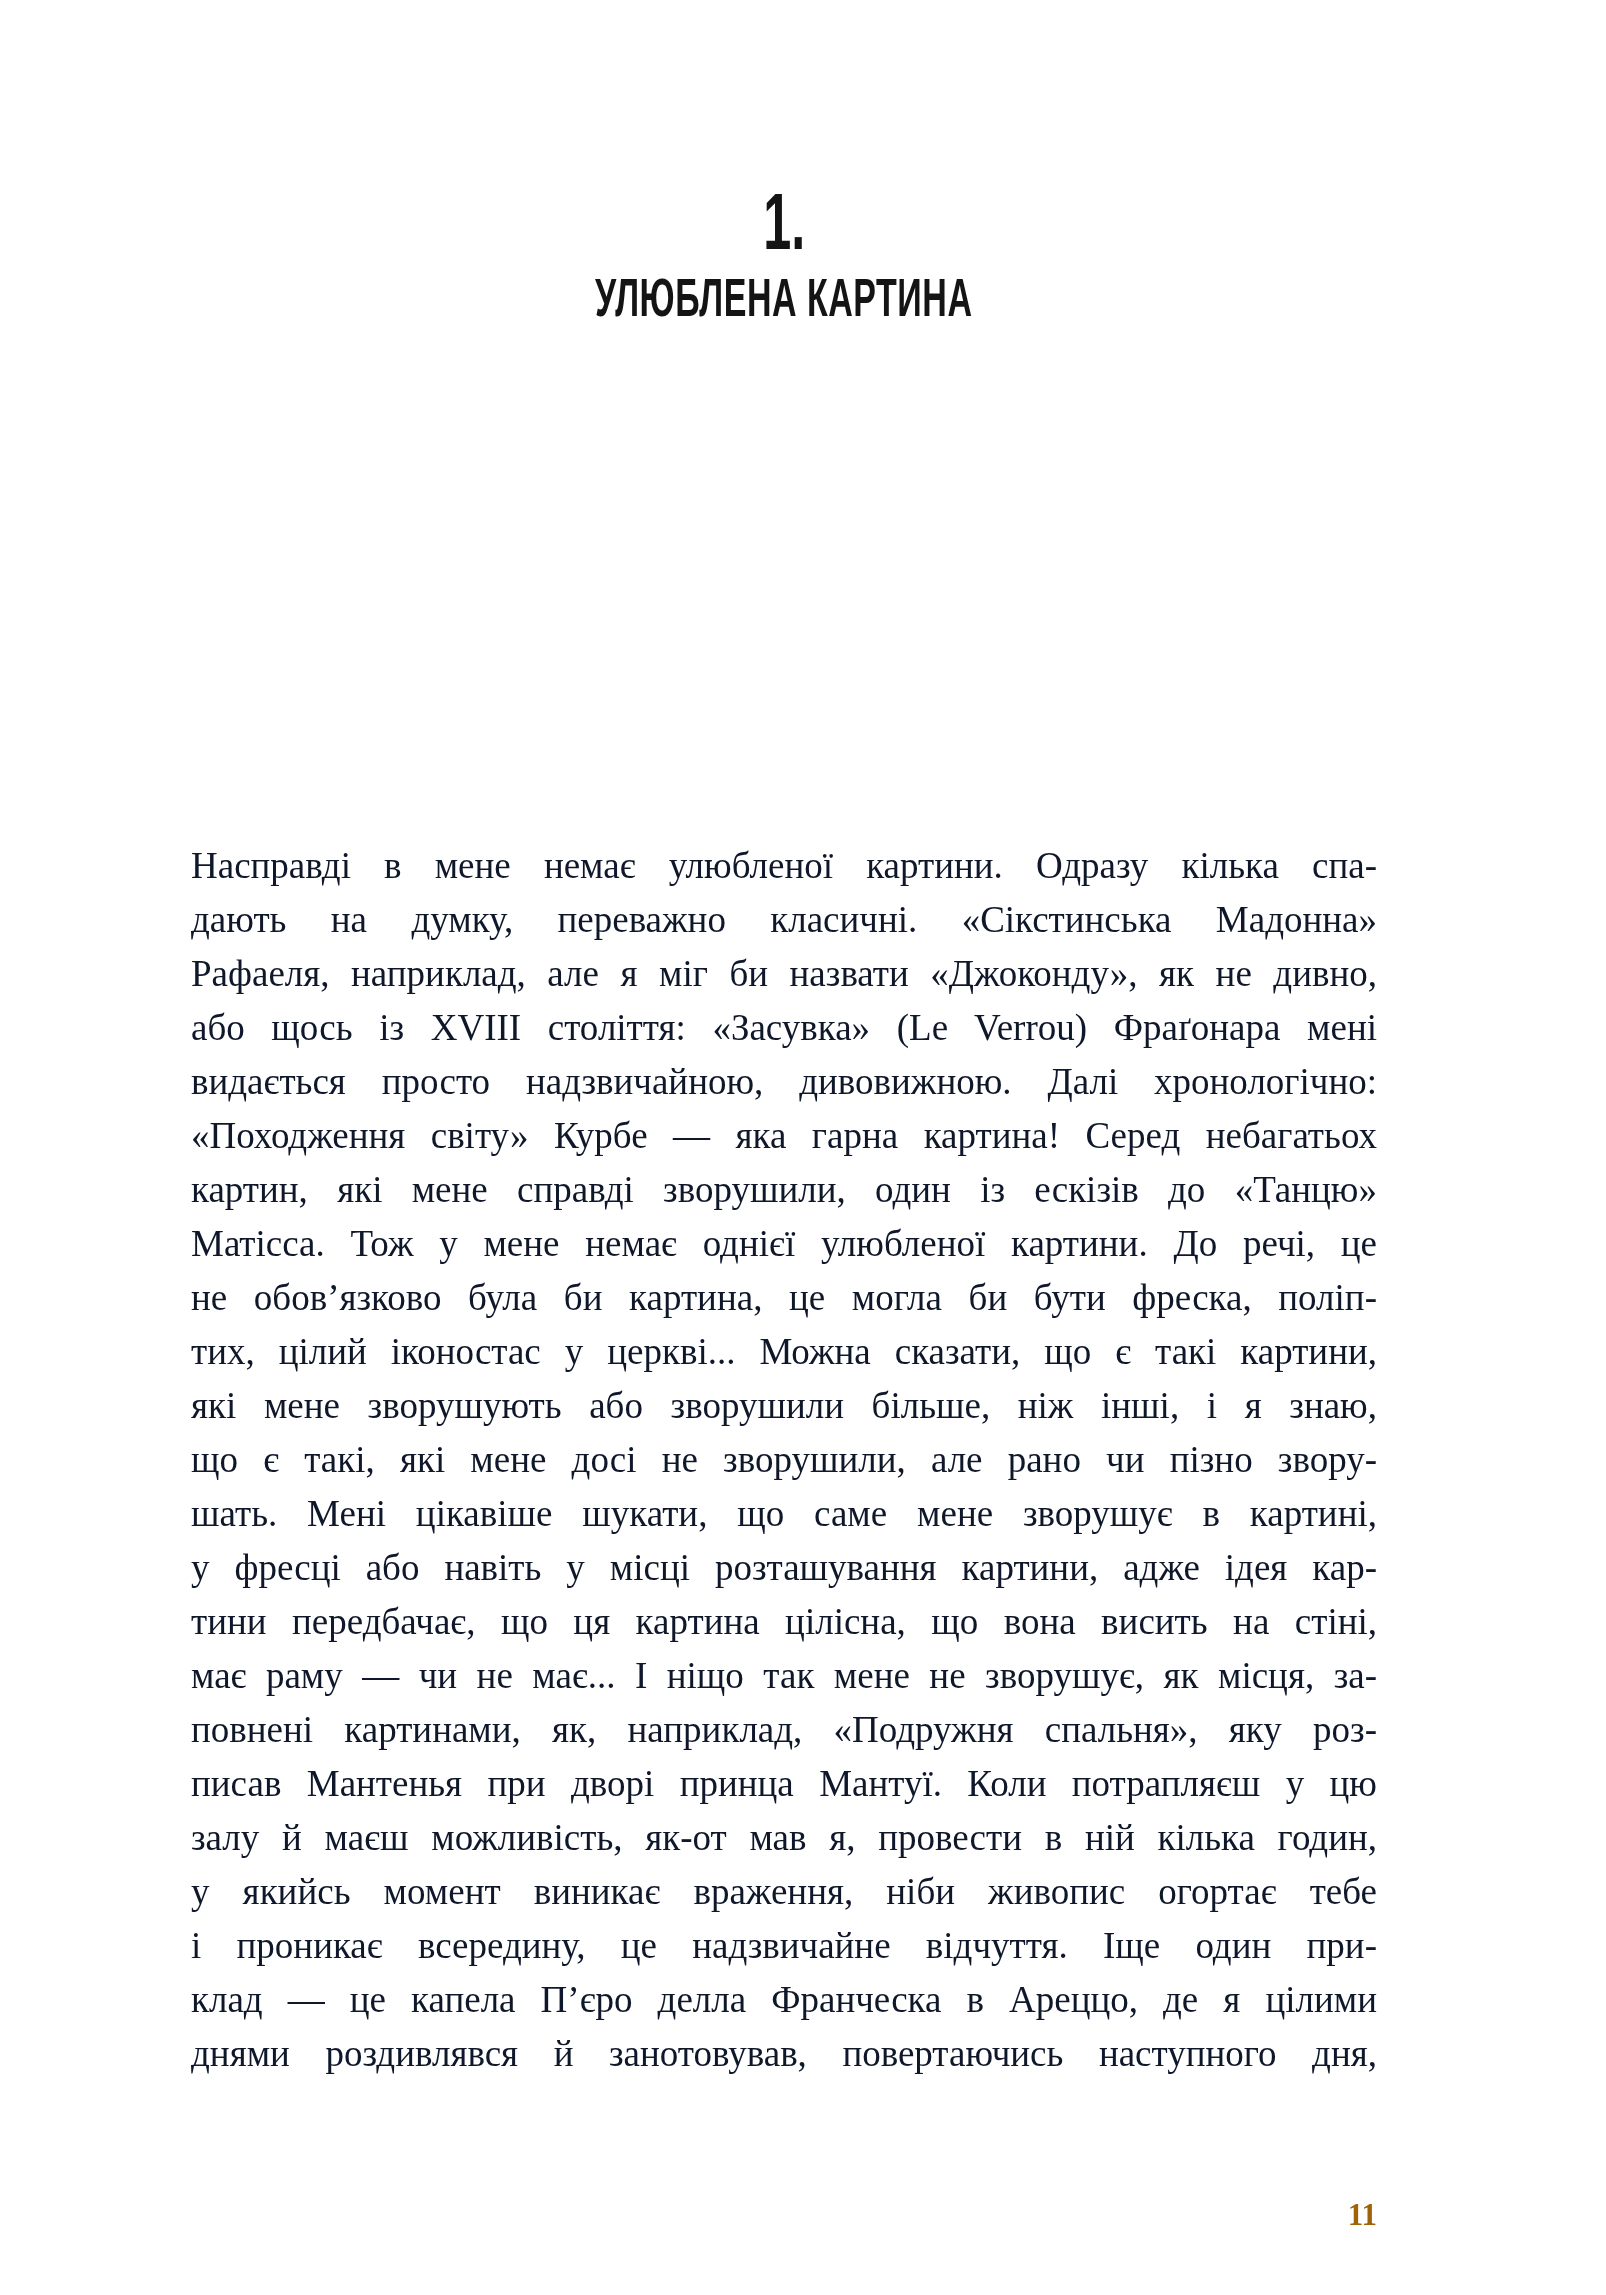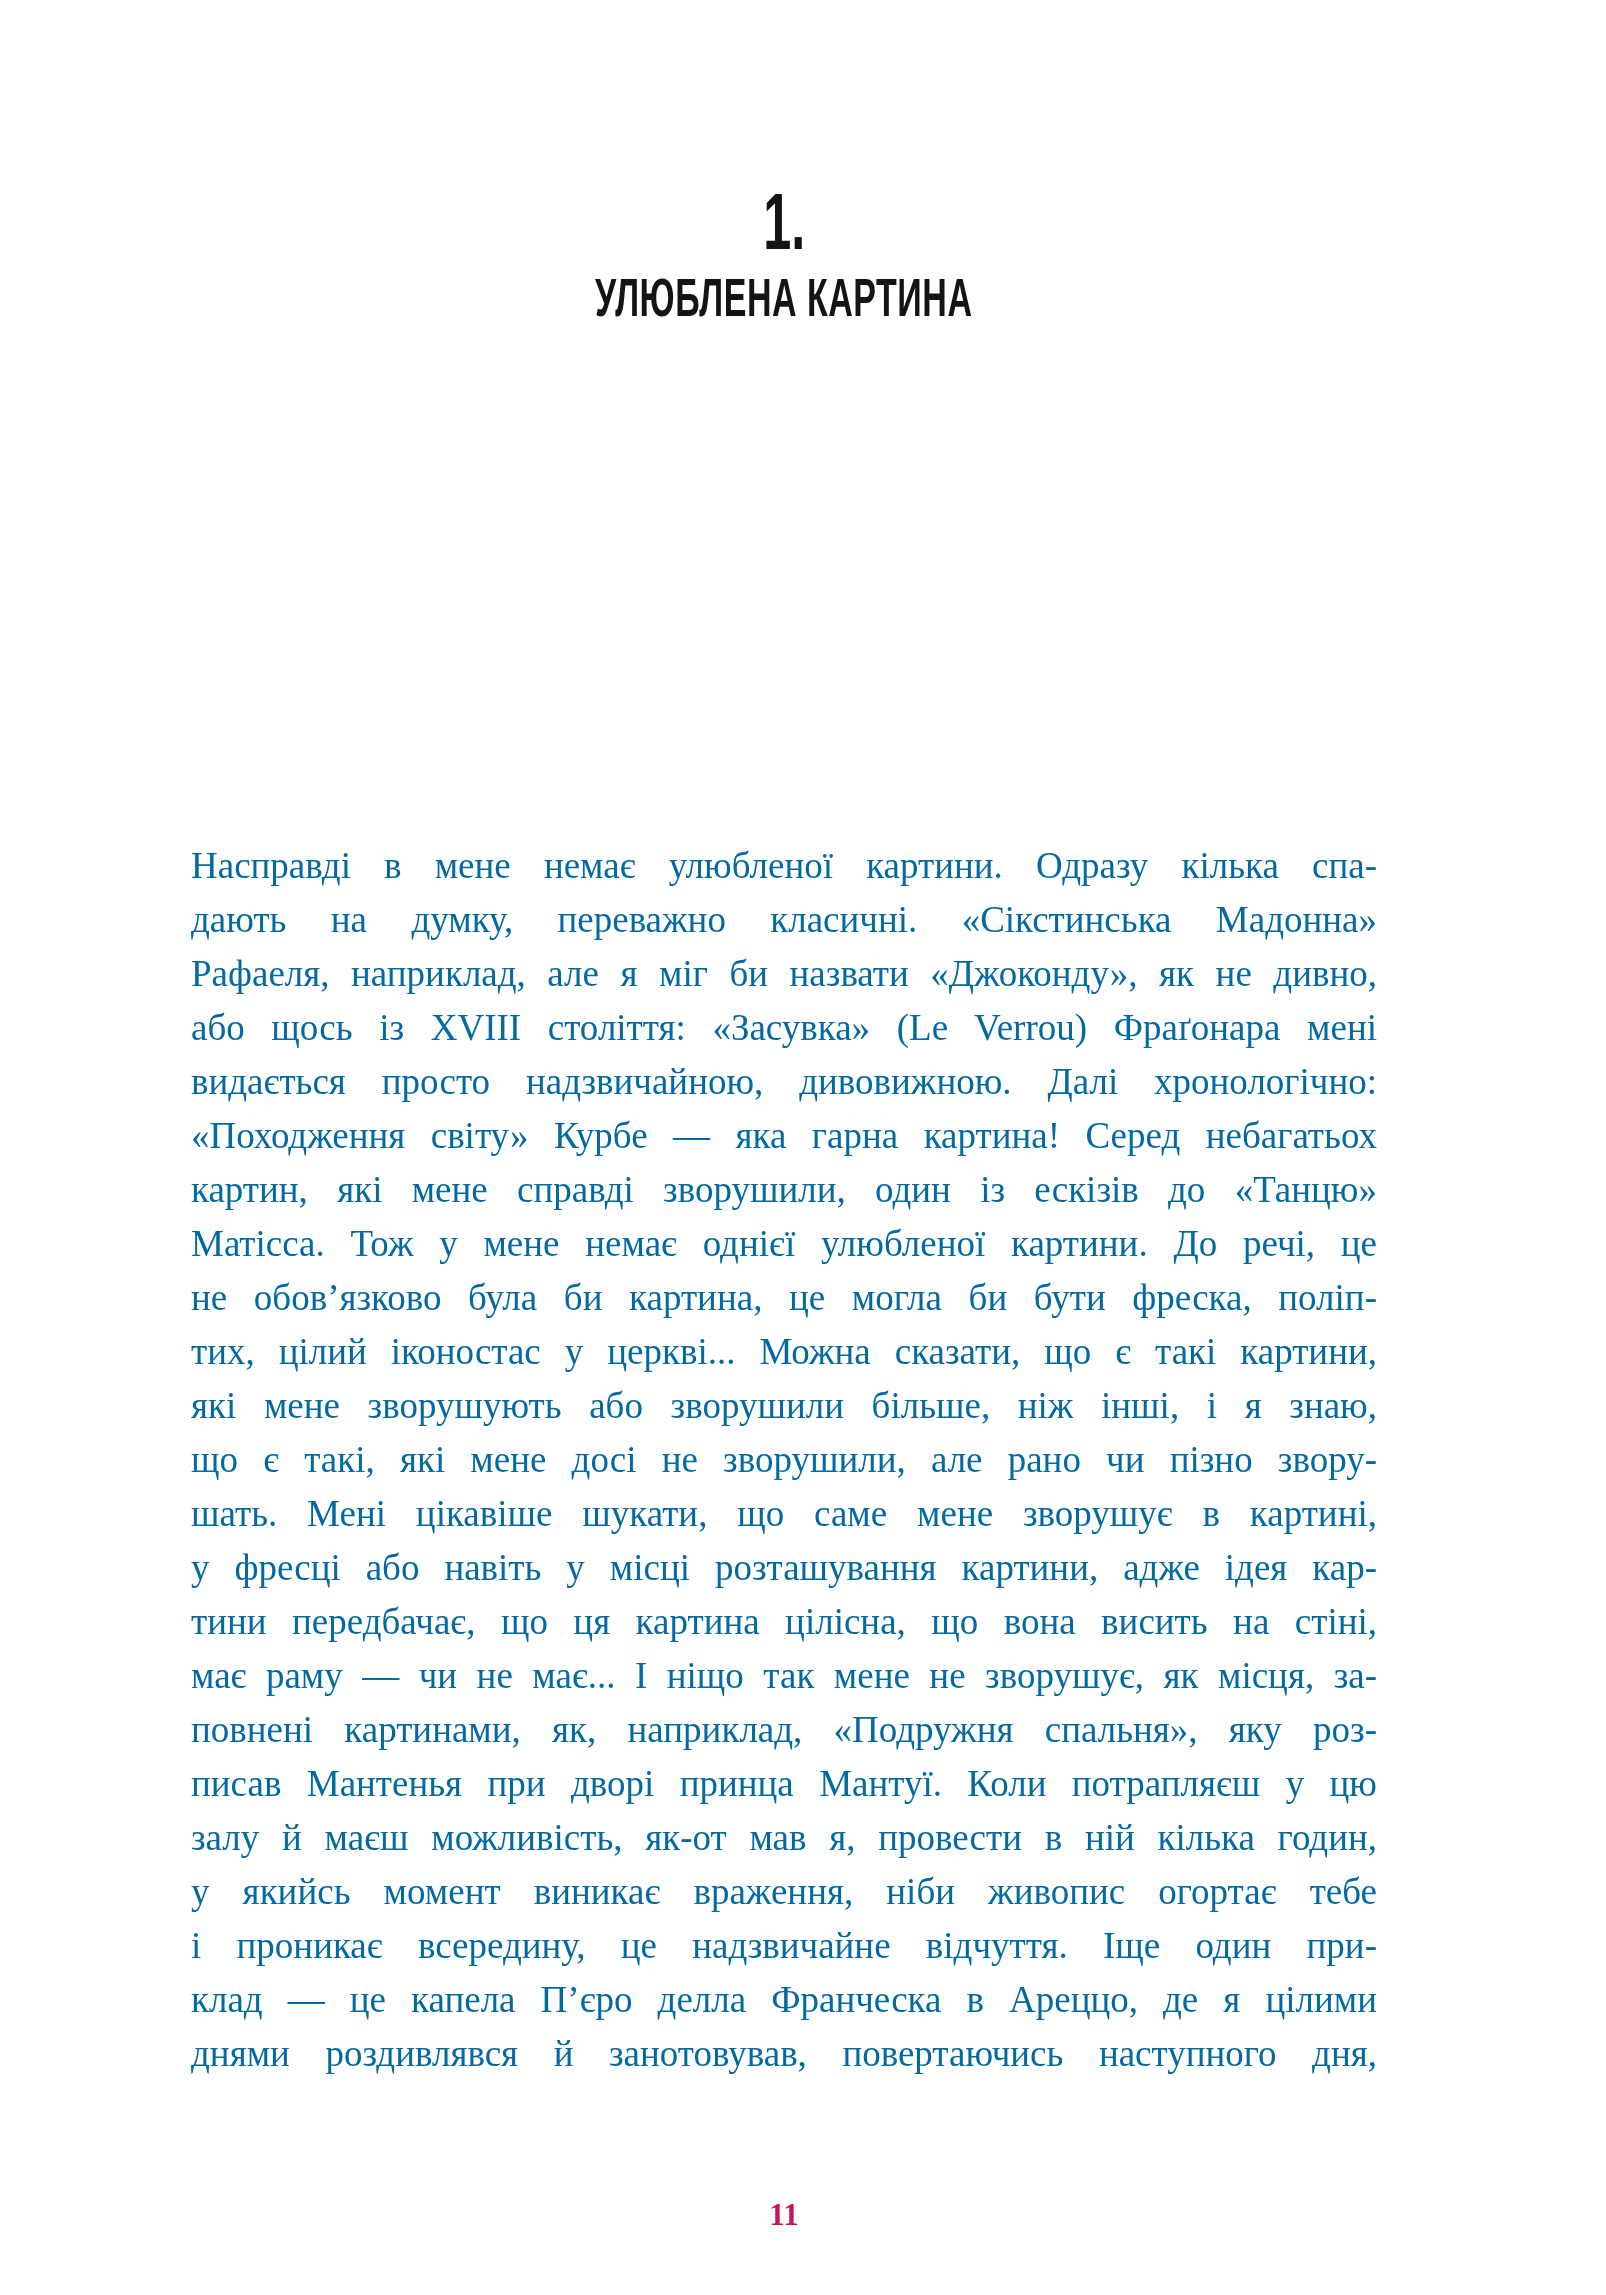--- a/index.html
+++ b/index.html
@@ -55,34 +55,34 @@
     top: 839px;
     left: 191px;
     width: 1186px;
     height: 1251px;
     font-family: "Liberation Serif", serif;
     font-size: 37px;
     line-height: 54px;
     white-space: pre-line;
     text-align: justify;
     text-align-last: justify;
-    color: #0369a1;
+    color: #0f172a;
     overflow: hidden;
   }
   .page-number {
     position: absolute;
     top: 2199px;
     left: 191px;
     width: 1186px;
-    text-align: center;
+    text-align: right;
     font-family: "Liberation Serif", serif;
     font-weight: 700;
     font-size: 31px;
     line-height: 1;
-    color: #be185d;
+    color: #a16207;
   }
 </style>
 </head>
 <body>
 
 <div class="page">
 
   <div class="chapter-number">
     <span class="condense">1.</span>
   </div>

